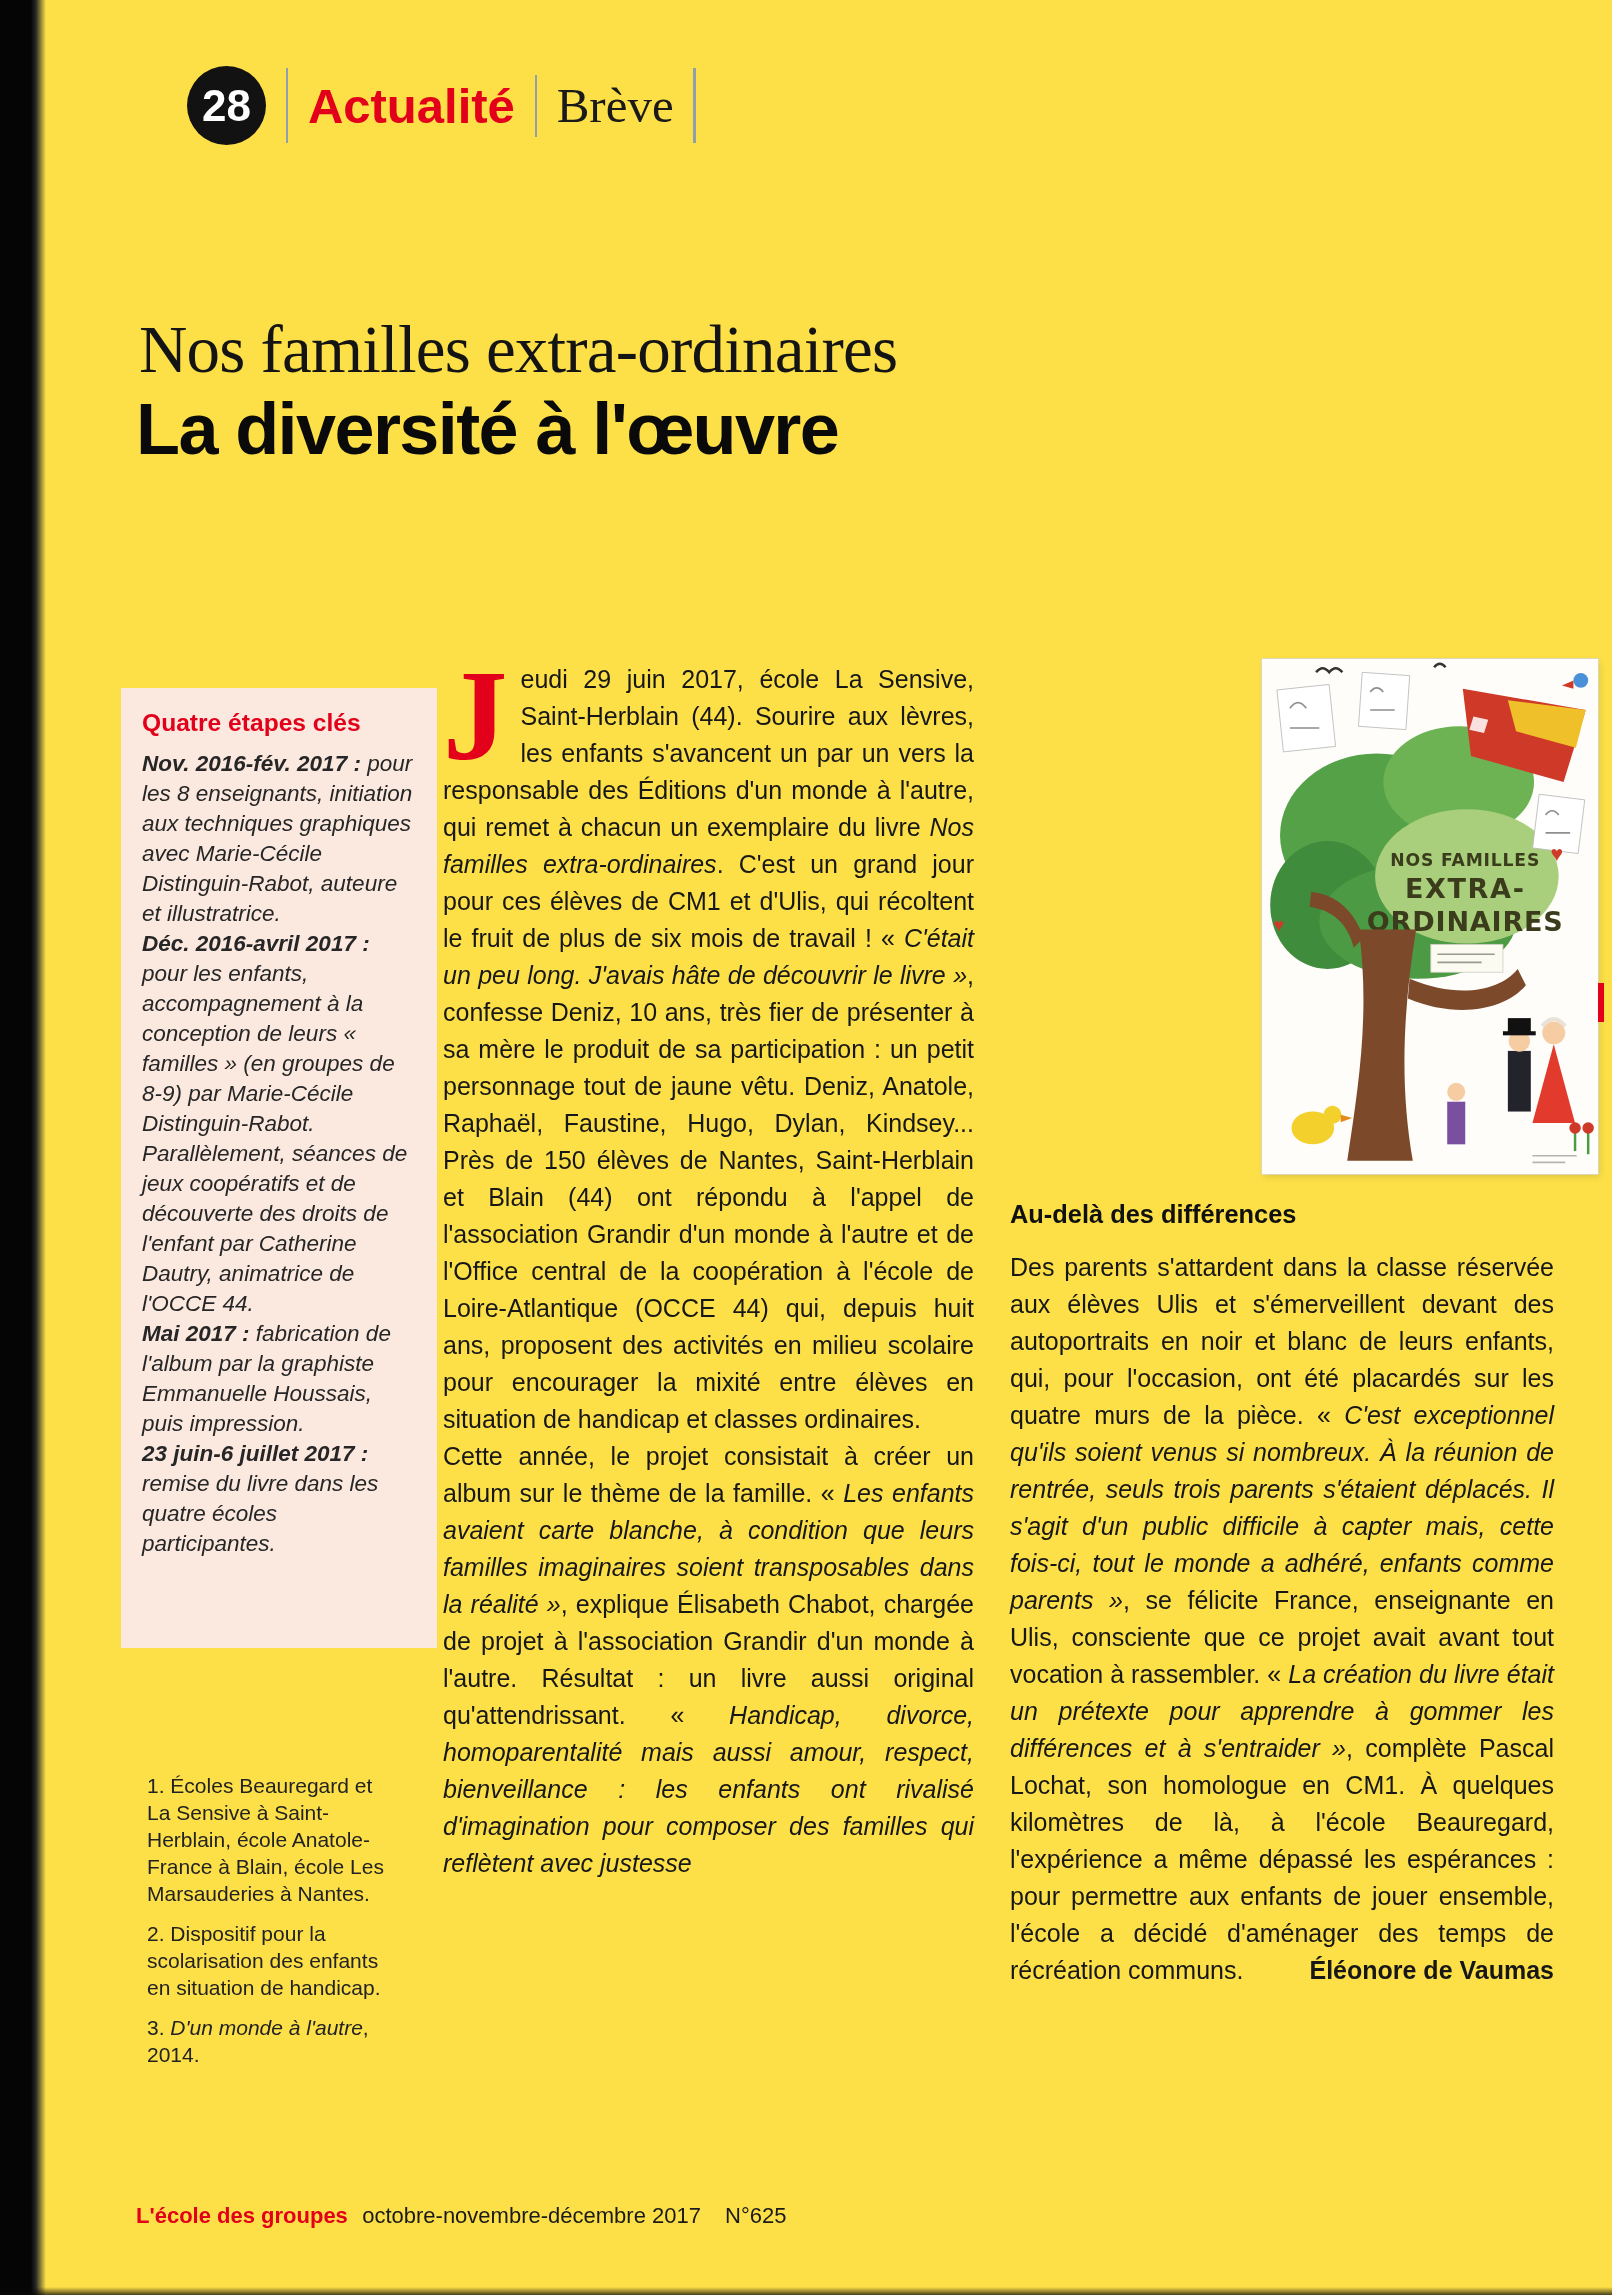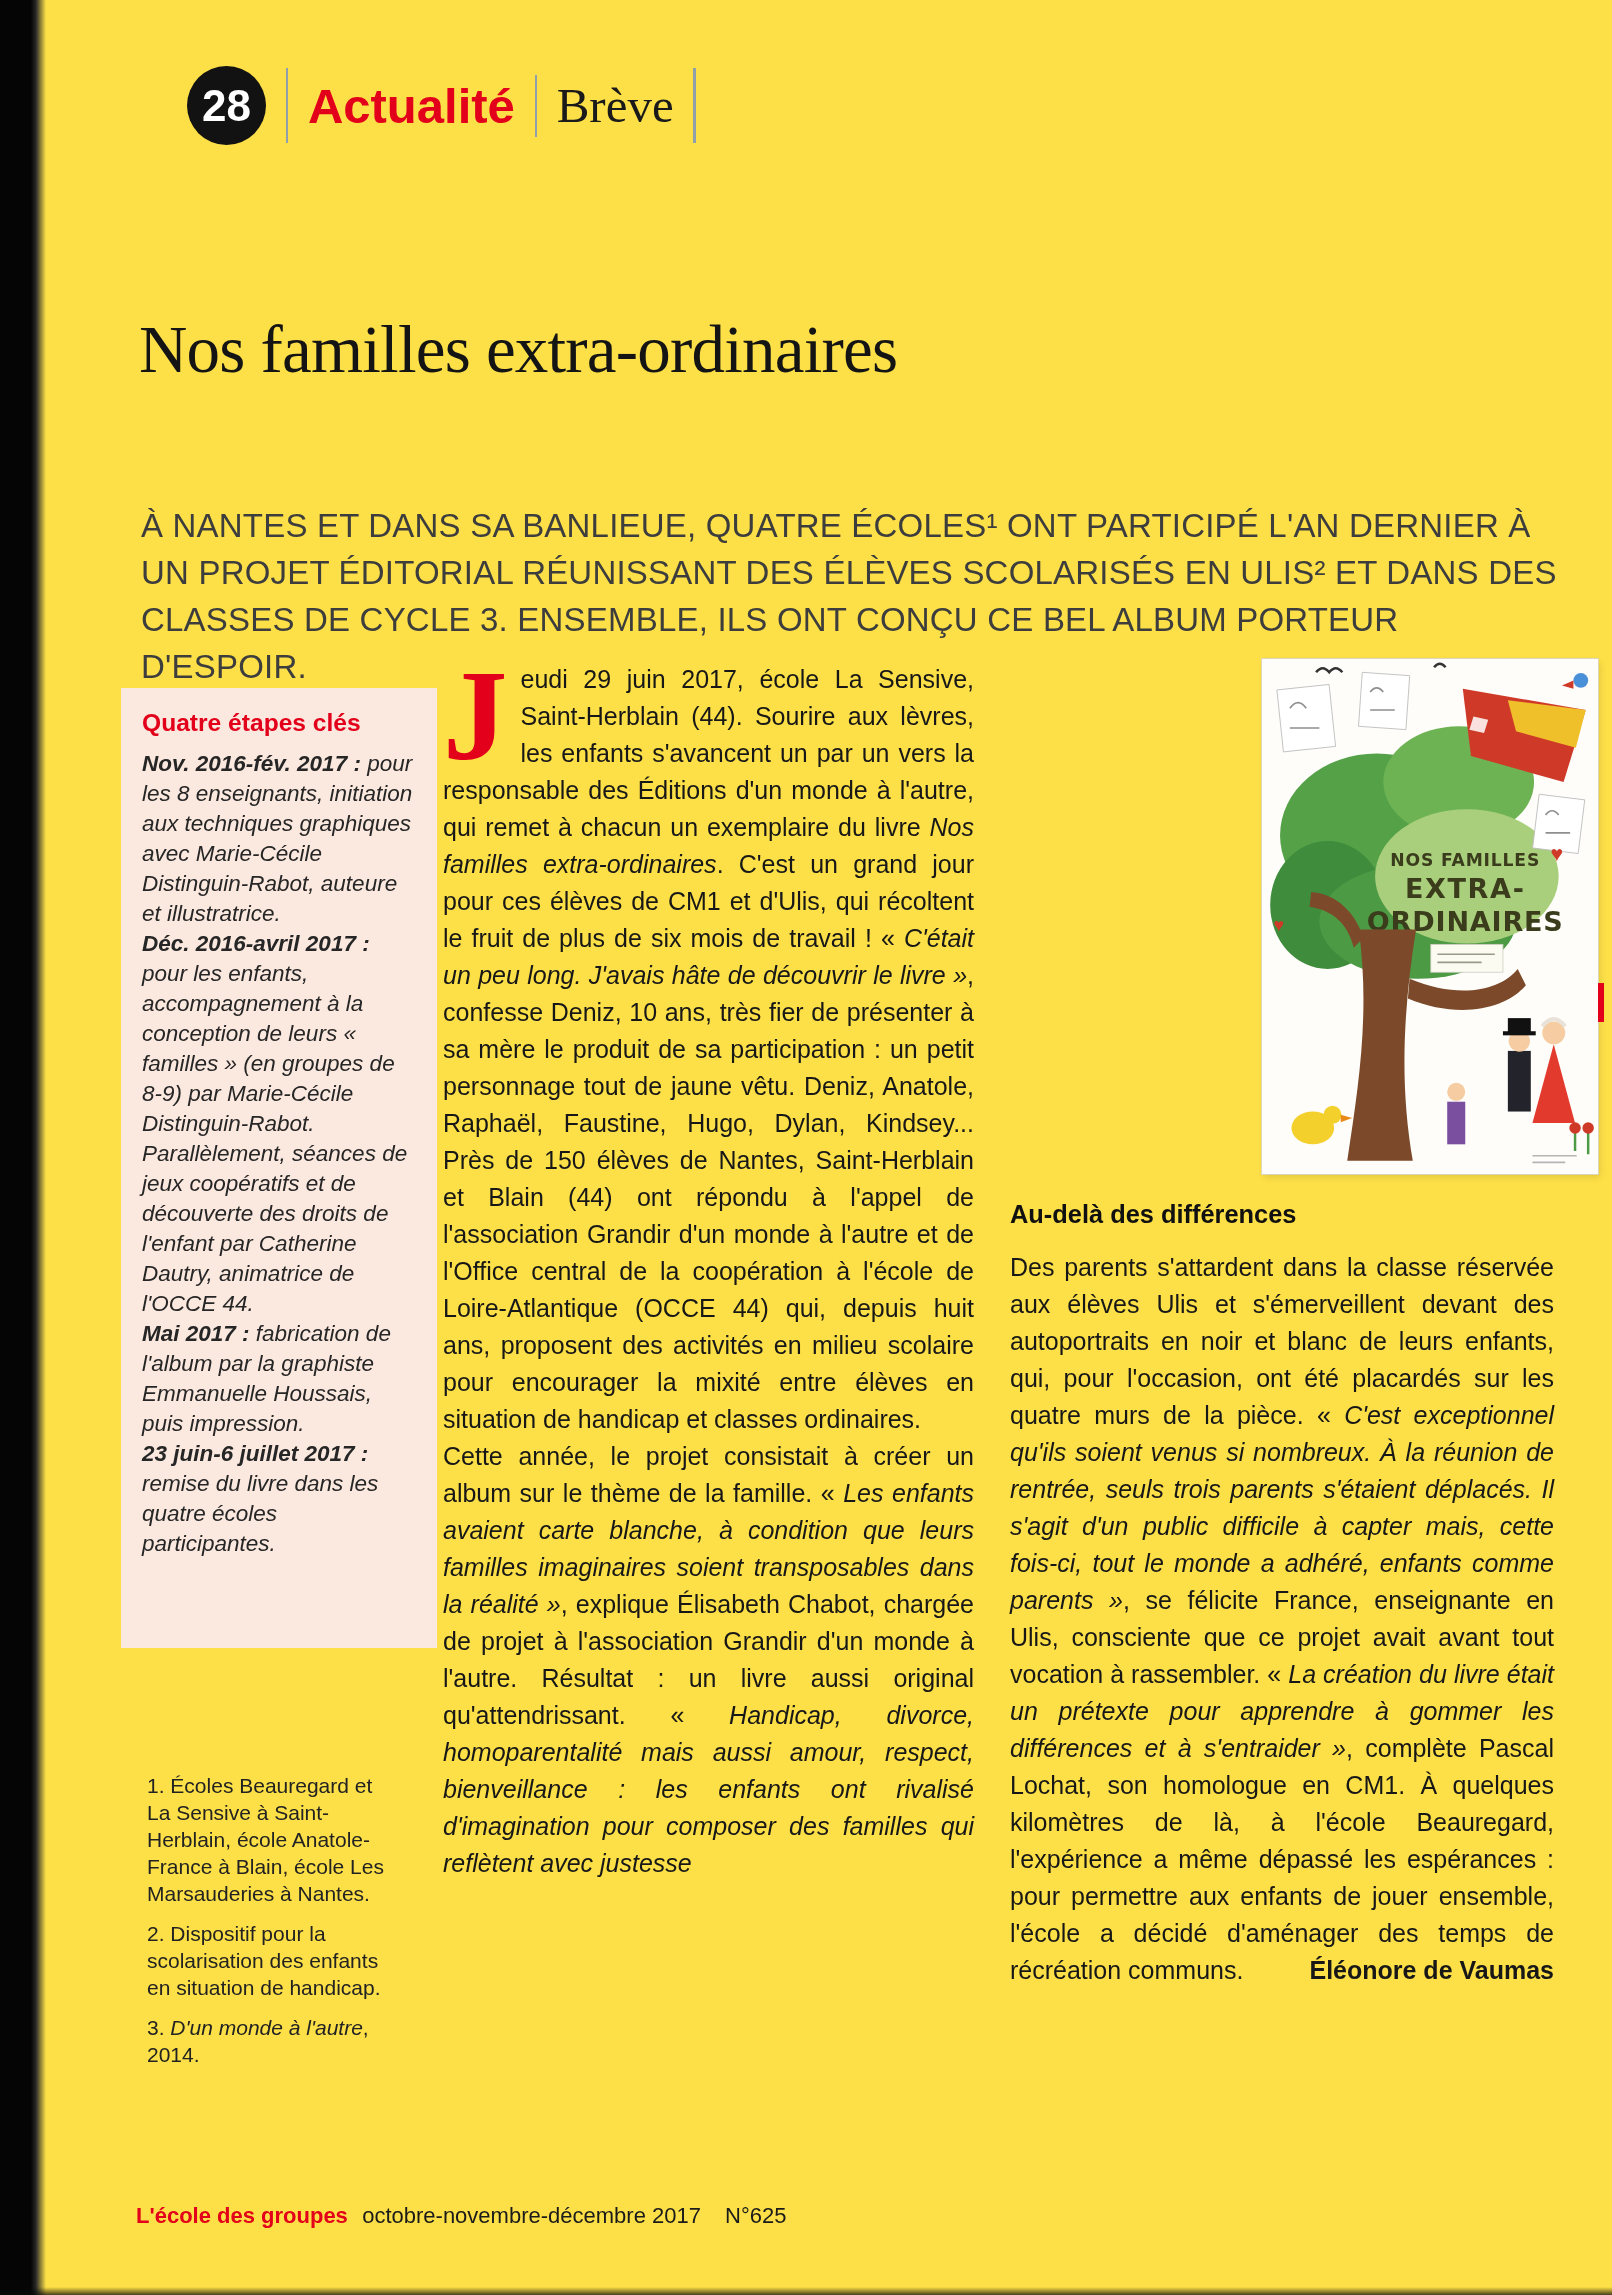--- a/index.html
+++ b/index.html
@@ -74,21 +74,21 @@
   <div class="header">
     <div class="page-num">28</div>
     <div class="sep"></div>
     <div class="section-label">Actualité</div>
     <div class="sep small"></div>
     <div class="subsection-label">Brève</div>
     <div class="sep"></div>
   </div>
 
   <div class="kicker">Nos familles extra-ordinaires</div>
-  <div class="standfirst">À NANTES ET DANS SA BANLIEUE, QUATRE ÉCOLES¹ ONT PARTICIPÉ L'AN DERNIER À UN PROJET ÉDITORIAL RÉUNISSANT DES ÉLÈVES SCOLARISÉS EN ULIS² ET DANS DES CLASSES DE CYCLE 3. ENSEMBLE, ILS ONT CONÇU CE BEL ALBUM PORTEUR D'ESPOIR.</div>
+  <div class="title">La diversité à l'œuvre</div>
 
   <div class="sidebar-box">
     <h3 class="sidebar-title">Quatre étapes clés</h3>
     <p><span class="sidebar-date">Nov. 2016-fév. 2017 :</span><span> pour les 8 enseignants, initiation aux techniques graphiques avec Marie-Cécile Distinguin-Rabot, auteure et illustratrice.</span></p>
     <p><span class="sidebar-date">Déc. 2016-avril 2017 :</span><span> pour les enfants, accompagnement à la conception de leurs « familles » (en groupes de 8-9) par Marie-Cécile Distinguin-Rabot. Parallèlement, séances de jeux coopératifs et de découverte des droits de l'enfant par Catherine Dautry, animatrice de l'OCCE 44.</span></p>
     <p><span class="sidebar-date">Mai 2017 :</span><span> fabrication de l'album par la graphiste Emmanuelle Houssais, puis impression.</span></p>
     <p><span class="sidebar-date">23 juin-6 juillet 2017 :</span><span> remise du livre dans les quatre écoles participantes.</span></p>
   </div>
 
   <div class="footnotes">

